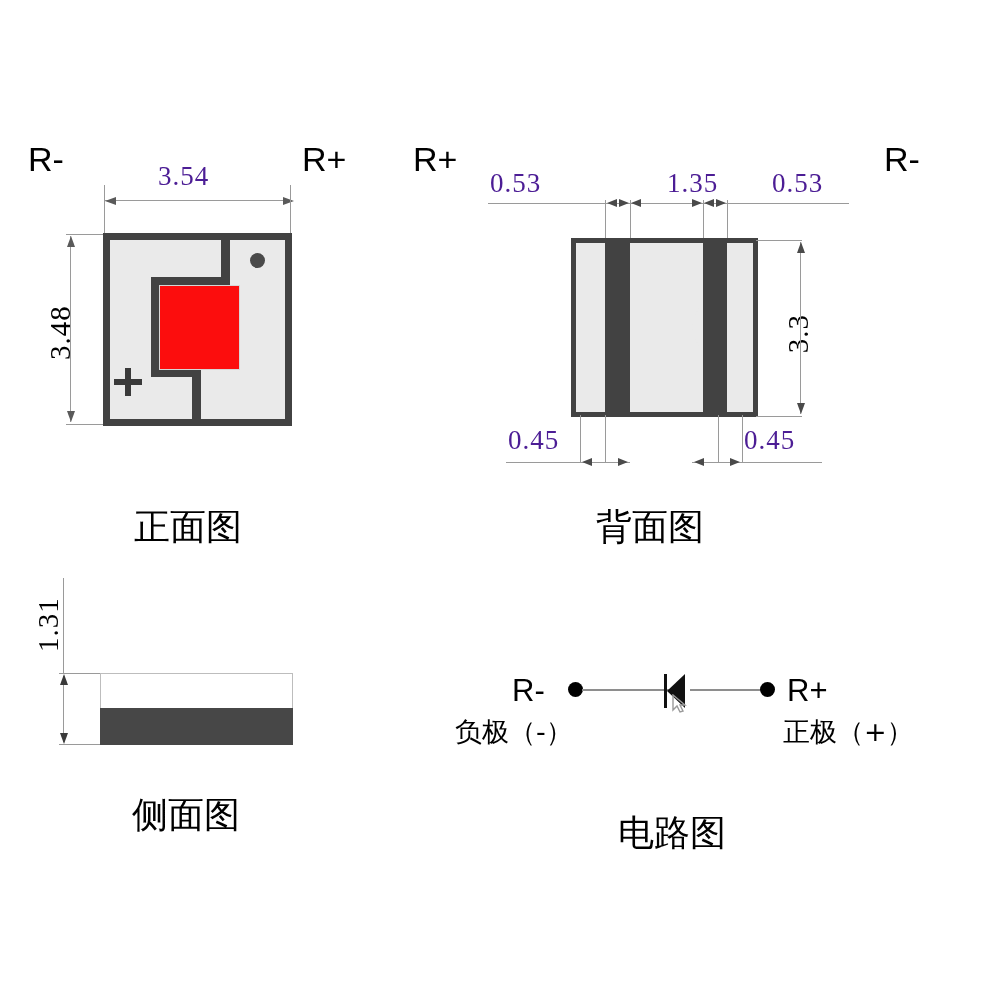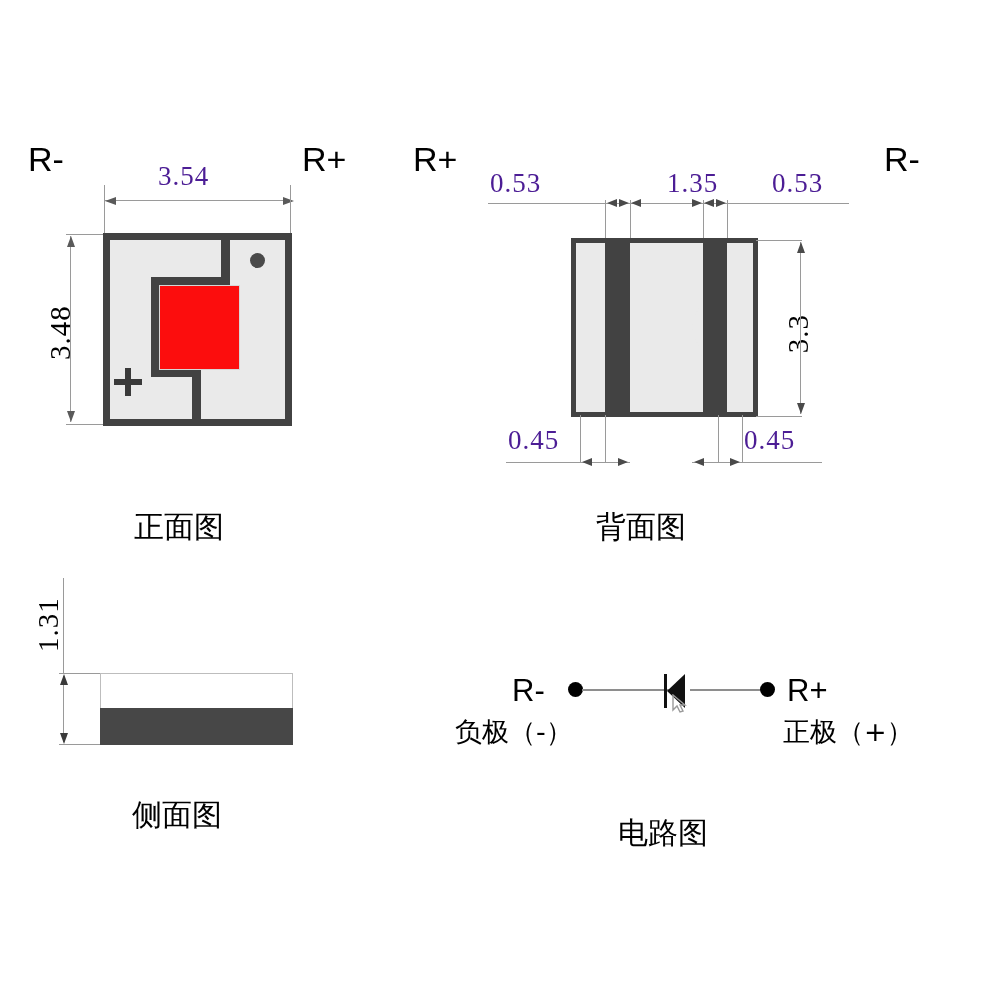--- a/index.html
+++ b/index.html
@@ -43,22 +43,22 @@
     font-family: "Liberation Serif", serif;
     font-size: 29px;
     color: #000;
     white-space: nowrap;
     line-height: 1;
     letter-spacing: 1px;
     transform: rotate(-90deg);
     transform-origin: 50% 50%;
   }
   .view-caption {
-    font-family: Liberation Serif, serif;
-    font-size: 30px;
+    font-family: Liberation Mono, monospace;
+    font-size: 36px;
     color: #000;
     white-space: nowrap;
     line-height: 1;
     font-weight: 500;
   }
   .cn-sub {
     font-family: "DejaVu Sans", sans-serif;
     font-size: 27px;
     color: #000;
     white-space: nowrap;

